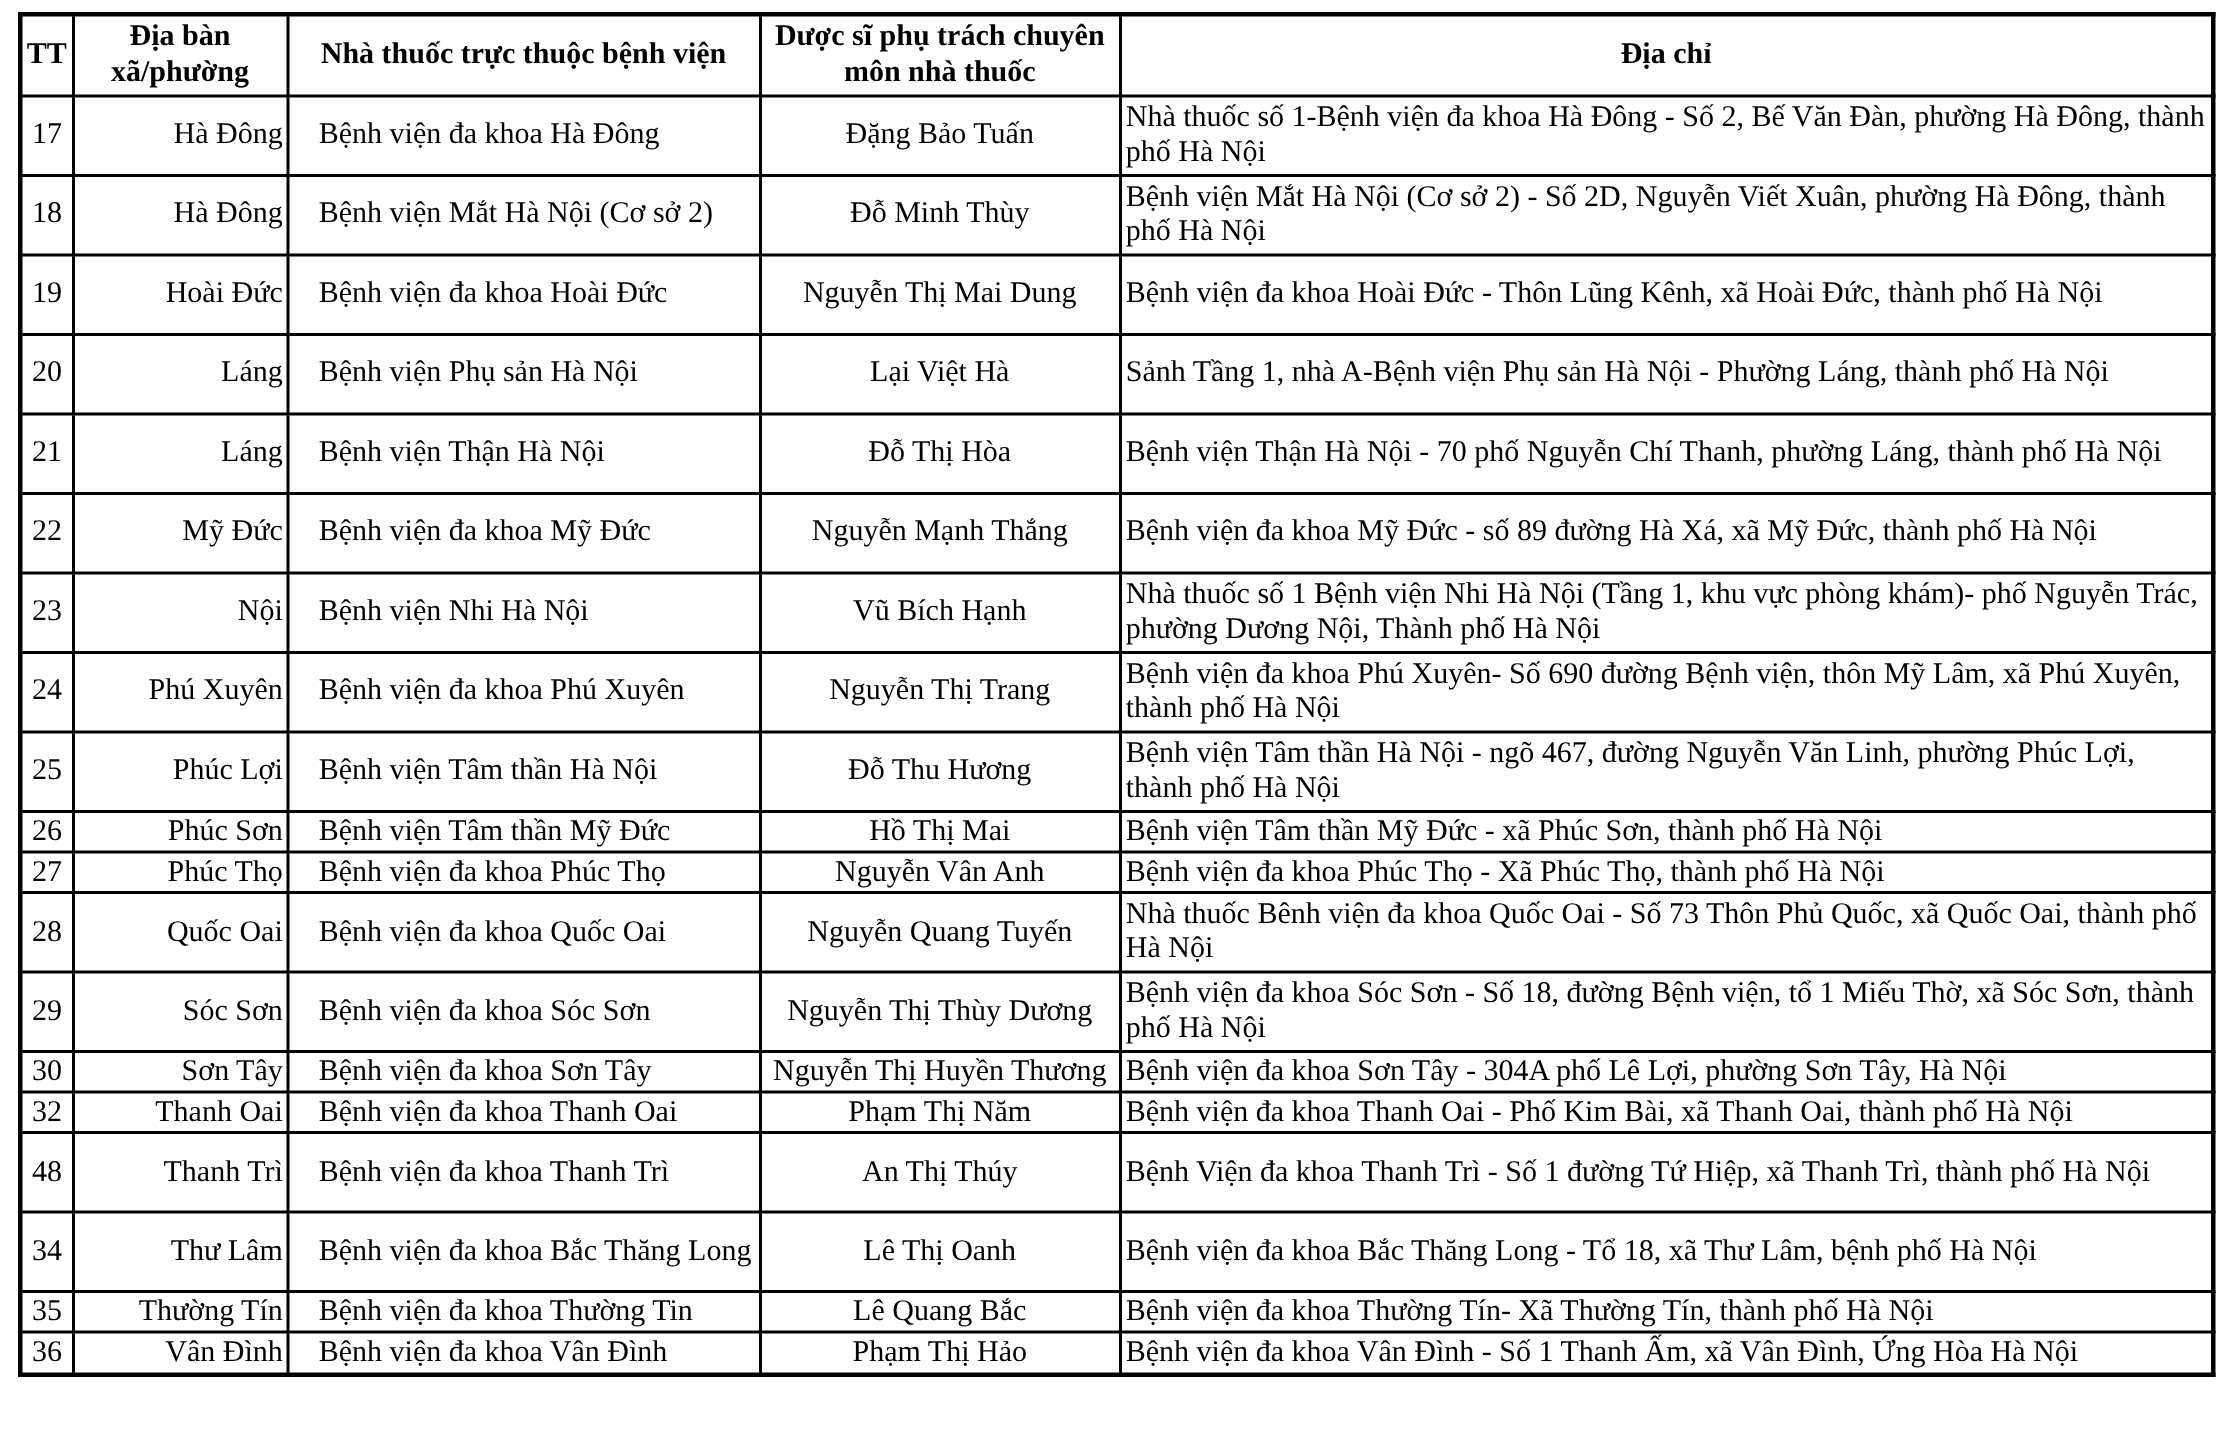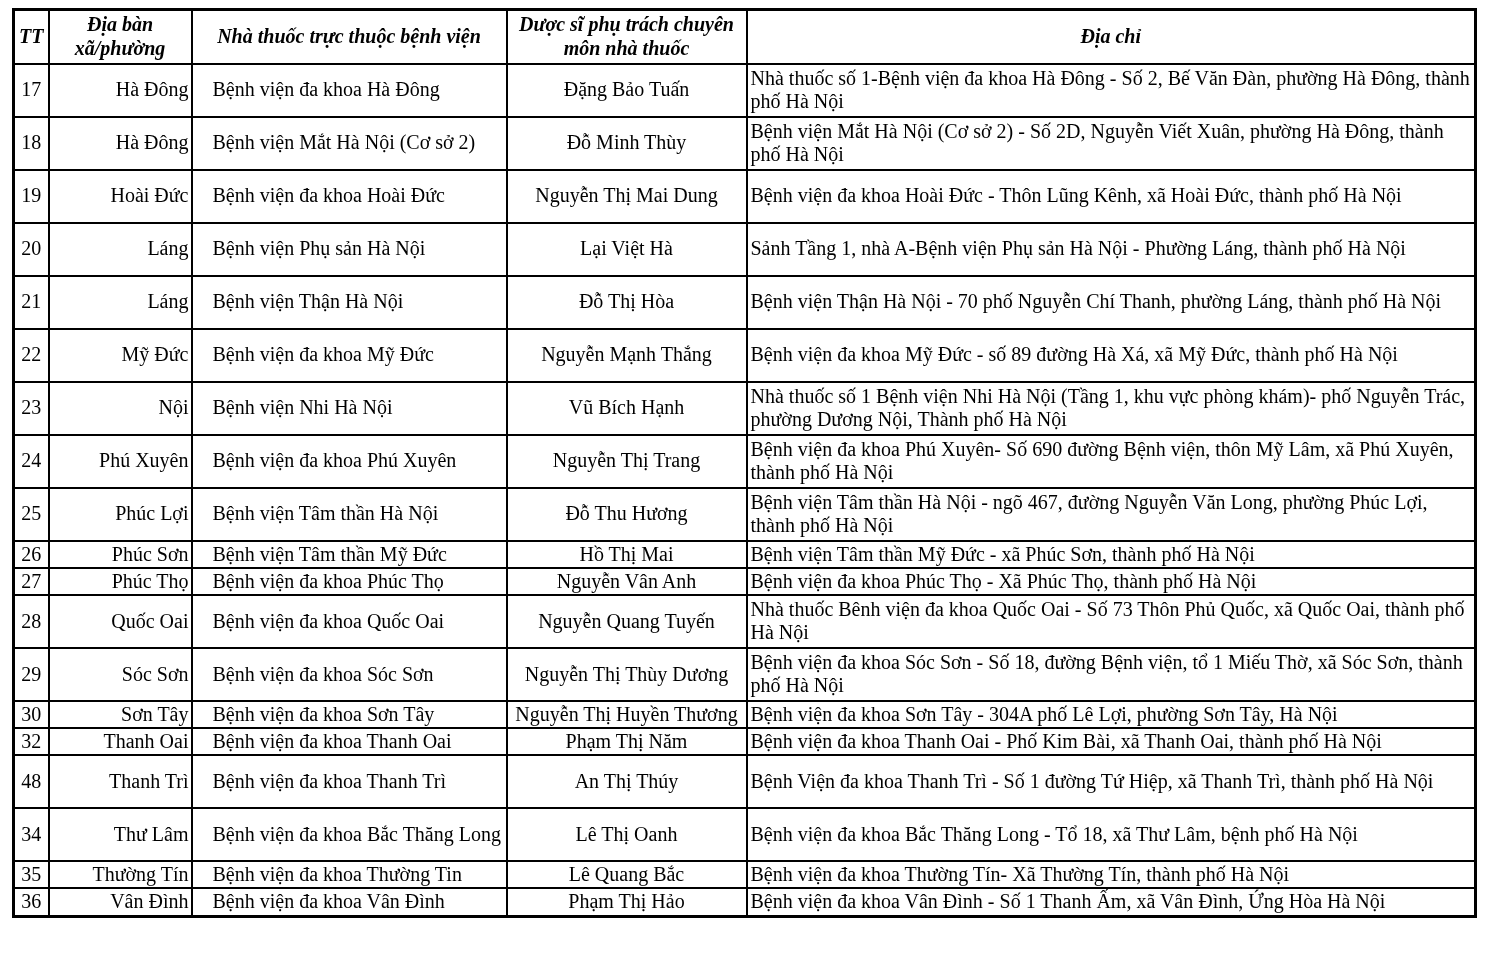--- a/index.html
+++ b/index.html
@@ -21,21 +21,21 @@
     table-layout: fixed;
     width: 1462px;
     border: 3px solid #000000;
   }
   th, td {
     border: 2px solid #000000;
     vertical-align: middle;
     overflow: hidden;
     box-sizing: border-box;
   }
-  thead tr { height: 54px; font-style: italic; }
+  thead tr { height: 54px; }
   th {
     font-size: 20px;
     font-weight: bold;
     line-height: 1.18;
     text-align: center;
     padding: 2px;
   }
   td {
     font-size: 20px;
     line-height: 1.16;
@@ -130,21 +130,21 @@
           <td class="cell-district">Phú Xuyên</td>
           <td class="cell-pharmacy">Bệnh viện đa khoa Phú Xuyên</td>
           <td class="cell-pharmacist">Nguyễn Thị Trang</td>
           <td class="cell-address">Bệnh viện đa khoa  Phú Xuyên- Số 690 đường Bệnh viện, thôn Mỹ Lâm, xã Phú Xuyên, thành phố Hà Nội</td>
         </tr>
         <tr class="normal">
           <td class="cell-tt">25</td>
           <td class="cell-district">Phúc Lợi</td>
           <td class="cell-pharmacy">Bệnh viện Tâm thần Hà Nội</td>
           <td class="cell-pharmacist">Đỗ Thu Hương</td>
-          <td class="cell-address">Bệnh viện Tâm thần Hà Nội - ngõ 467, đường Nguyễn Văn Long, phường Phúc Lợi, thành phố Hà Nội</td>
+          <td class="cell-address">Bệnh viện Tâm thần Hà Nội - ngõ 467, đường Nguyễn Văn Linh, phường Phúc Lợi, thành phố Hà Nội</td>
         </tr>
         <tr class="compact">
           <td class="cell-tt">26</td>
           <td class="cell-district">Phúc Sơn</td>
           <td class="cell-pharmacy">Bệnh viện Tâm thần Mỹ Đức</td>
           <td class="cell-pharmacist">Hồ Thị Mai</td>
           <td class="cell-address">Bệnh viện Tâm thần Mỹ Đức - xã Phúc Sơn, thành phố Hà Nội</td>
         </tr>
         <tr class="compact">
           <td class="cell-tt">27</td>

